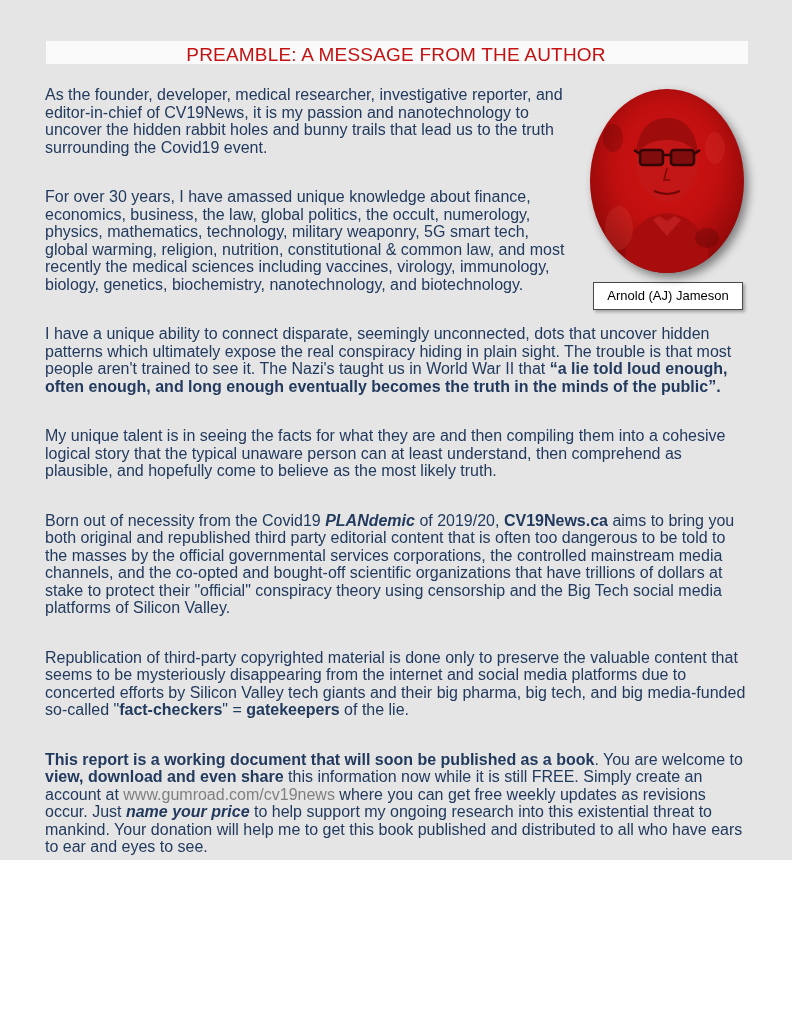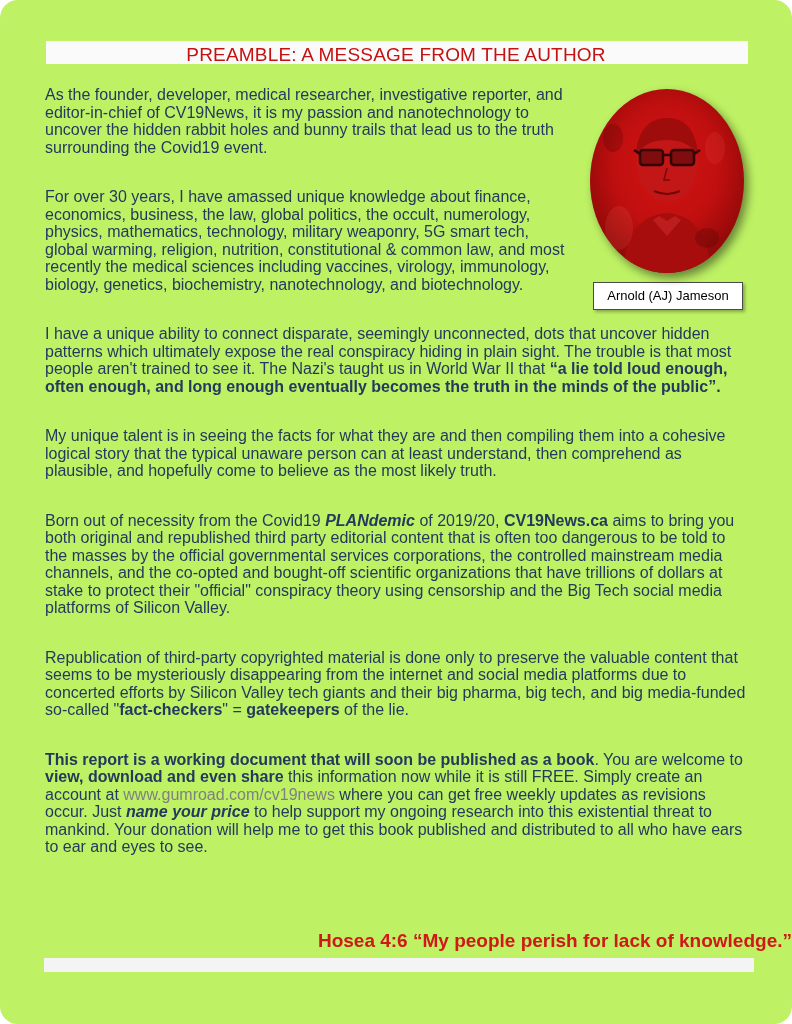--- a/index.html
+++ b/index.html
@@ -1,23 +1,22 @@
 <!DOCTYPE html>
 <html style="--title-red: #c41212; --quote-red: #d01818; --body-navy: #223a5e; --link-gray: #7f7f7f;"><head>
 <meta charset="utf-8">
 <style>
   html,body{margin:0;padding:0;background:#ffffff;}
   .page{
     position:relative;
-    width:792px;height:1024px;
-    background:#bef264;
+    width:792px;height:860px;
+    background:#e5e5e5;
     font-family:"Liberation Sans",sans-serif;
     color:var(--body-navy,#223a5e);
     overflow:hidden;
-    border-radius:18px;
   }
   .band{position:absolute;background:#f6f6f6;}
   .band.title-band{top:41px;left:46px;right:44px;height:23px;background:#fafafa;}
   .band.footer-band{top:958px;left:44px;right:38px;height:14px;background:#f4f4f4;}
   .doc-title{
     position:absolute;top:44px;left:0;width:100%;
     margin:0;text-align:center;
     font-size:19px;font-weight:400;letter-spacing:0.2px;
     color:var(--title-red,#c41212);
   }

